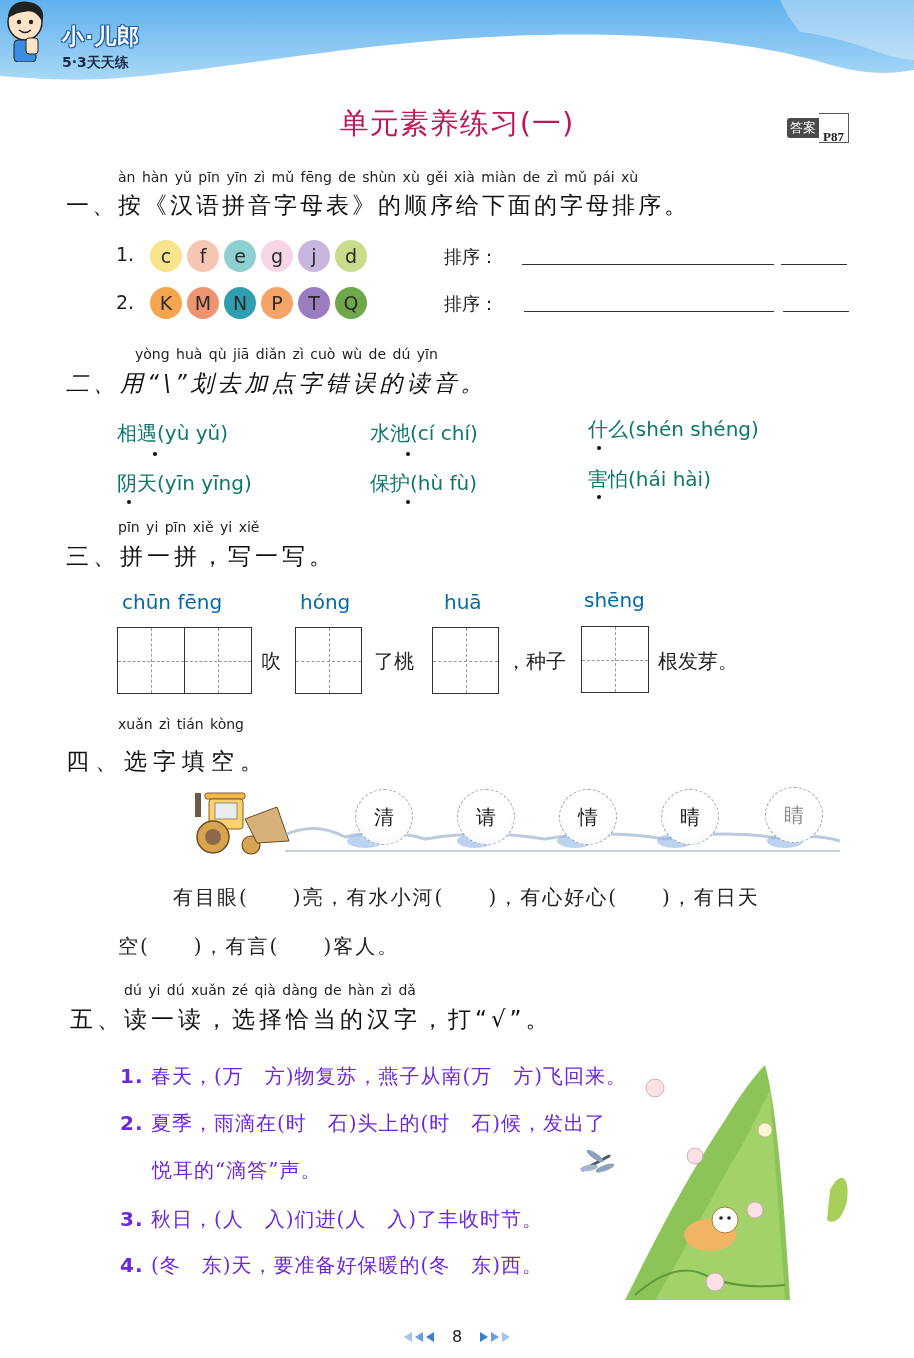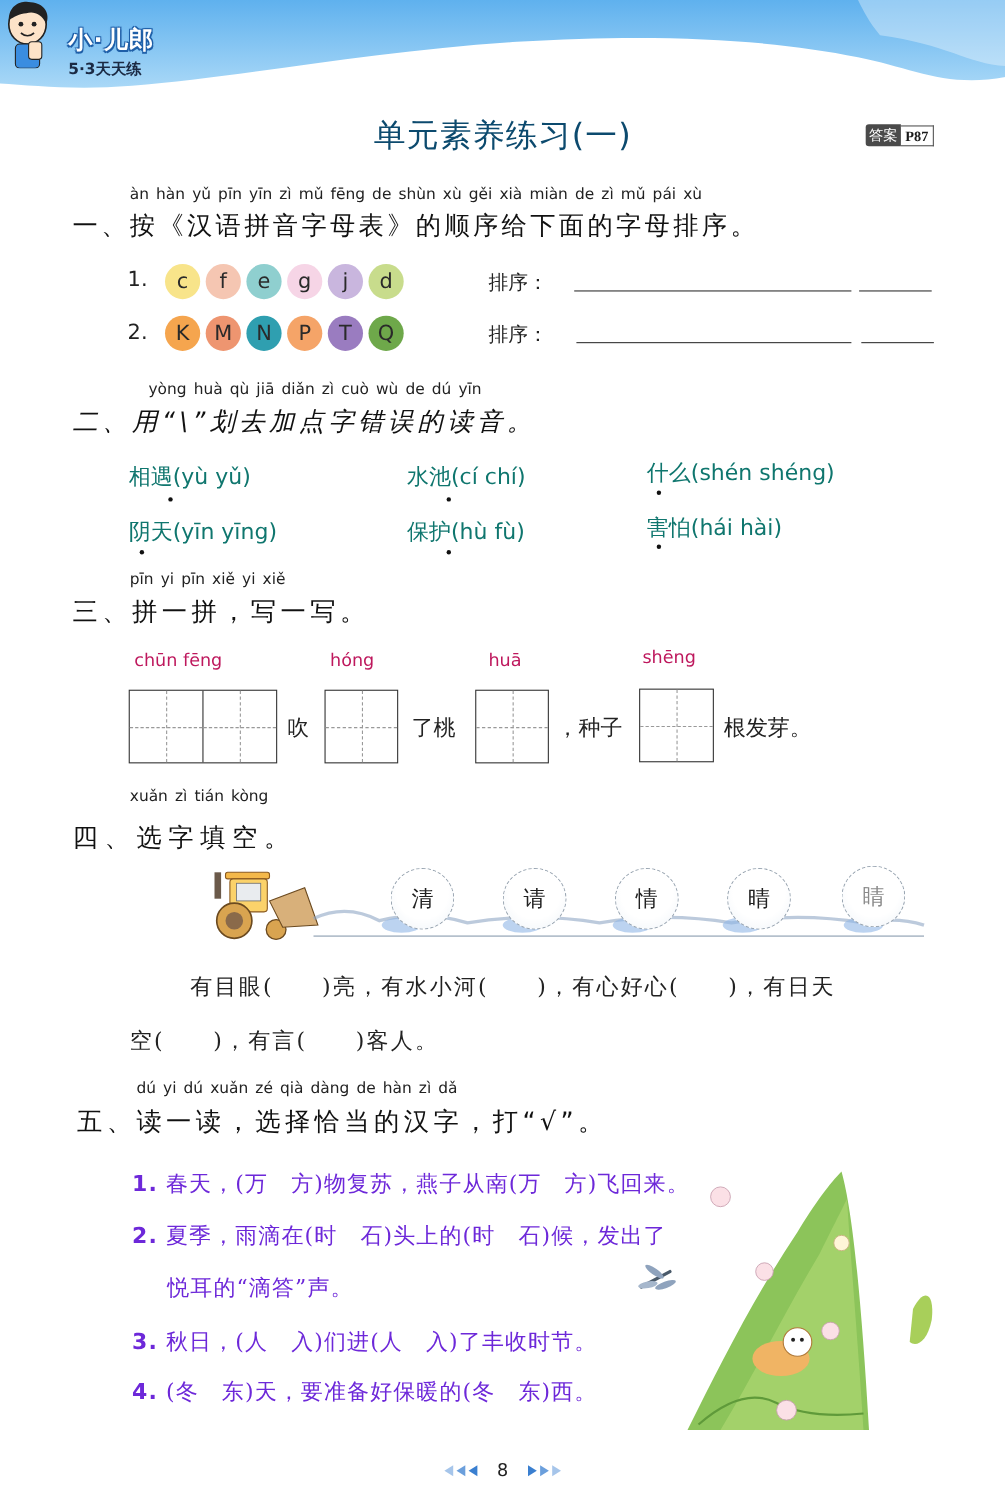--- a/index.html
+++ b/index.html
@@ -9,44 +9,44 @@
   
   .banner { position: absolute; left: 0; top: 0; width: 914px; height: 95px; overflow: hidden; }
   .banner svg { position: absolute; left: 0; top: 0; }
   .brand { position: absolute; left: 62px; top: 22px; }
   .brand-name { font-family: "DejaVu Sans", sans-serif; font-weight: bold; font-size: 22px; color: #ffffff;
     text-shadow: 0 0 2px #1f5fa8, 1px 1px 0 #1f5fa8, -1px -1px 0 #1f5fa8, 1px -1px 0 #1f5fa8, -1px 1px 0 #1f5fa8; letter-spacing: 1px; }
   .brand-sub { font-family: "DejaVu Sans", sans-serif; font-weight: bold; font-size: 14px; color: #1b2a44; margin-top: 2px; }
   .mascot { position: absolute; left: 160px; top: 18px; width: 50px; height: 62px; }
 
   .page-title { position: absolute; left: 0; width: 914px; top: 104px; text-align: center;
-    font-family: "DejaVu Sans", sans-serif; font-size: 29px; color: #0c4a6e; letter-spacing: 1px; }
+    font-family: "DejaVu Sans", sans-serif; font-size: 29px; color: #be185d; letter-spacing: 1px; }
   .answer-tag { position: absolute; left: 787px; top: 113px; display: flex; align-items: center; }
   .answer-tag .a1 { background: #4a4a4a; color: #fff; font-size: 13px; padding: 1px 3px; border-radius: 3px 0 0 3px; }
-  .answer-tag .a2 { border: 1px solid #555; border-left: none; font-family: "Liberation Serif", serif; font-weight: bold; font-size: 13px; padding: 0 4px; height: 19px; line-height: 17px; }
+  .answer-tag .a2 { border: 1px solid #555; border-left: none; font-family: "Liberation Serif", serif; font-weight: bold; font-size: 13px; padding: 14px 4px; height: 19px; line-height: 17px; }
 
   
   .pinyin-row { position: absolute; font-family: "DejaVu Sans", sans-serif; font-size: 14px; color: #222; white-space: nowrap; }
   .sec-head { position: absolute; font-family: "DejaVu Sans", sans-serif; font-size: 23px; color: #111; white-space: nowrap; letter-spacing: 4px; }
 
   
   .q-num { position: absolute; font-family: "DejaVu Sans", sans-serif; font-size: 19px; color: #222; }
   .bubbles { position: absolute; display: flex; gap: 5px; }
   .bubble { width: 32px; height: 32px; border-radius: 50%; display: flex; align-items: center; justify-content: center;
     font-family: "DejaVu Sans", sans-serif; font-size: 19px; color: #2a2a2a; }
   .sort-label { position: absolute; font-family: "DejaVu Serif", serif; font-size: 18px; color: #222; }
   .line { position: absolute; height: 1px; background: #333; }
 
   
   .pron-item { position: absolute; font-size: 20px; color: #0f766e; white-space: nowrap; font-family: "DejaVu Serif", serif; }
   .pron-item .py { font-family: "DejaVu Sans", sans-serif; }
   .dot { position: absolute; width: 4px; height: 4px; background: #111; border-radius: 50%; }
 
   
-  .py-label { position: absolute; font-family: "DejaVu Sans", sans-serif; font-size: 16px; color: #be185d; white-space: nowrap; }
+  .py-label { position: absolute; font-family: "DejaVu Sans", sans-serif; font-size: 20px; color: #0369a1; white-space: nowrap; }
   .grid-box { position: absolute; border: 1.5px solid #333; height: 67px; }
   .grid-cell { position: absolute; top: 0; height: 100%; border-right: 1px solid #333; }
   .grid-cell:last-child { border-right: none; }
   .grid-cell::before { content: ""; position: absolute; left: 50%; top: 0; height: 100%; border-left: 1px dashed #999; }
   .grid-cell::after { content: ""; position: absolute; top: 50%; left: 0; width: 100%; border-top: 1px dashed #999; }
   .inline-text { position: absolute; font-family: "DejaVu Serif", serif; font-size: 20px; color: #222; white-space: nowrap; }
 
   
   .scene { position: absolute; left: 185px; top: 785px; width: 660px; height: 75px; }
   .cloud { position: absolute; width: 58px; height: 56px; border-radius: 50%; border: 1.5px dashed #9aa6b2;

